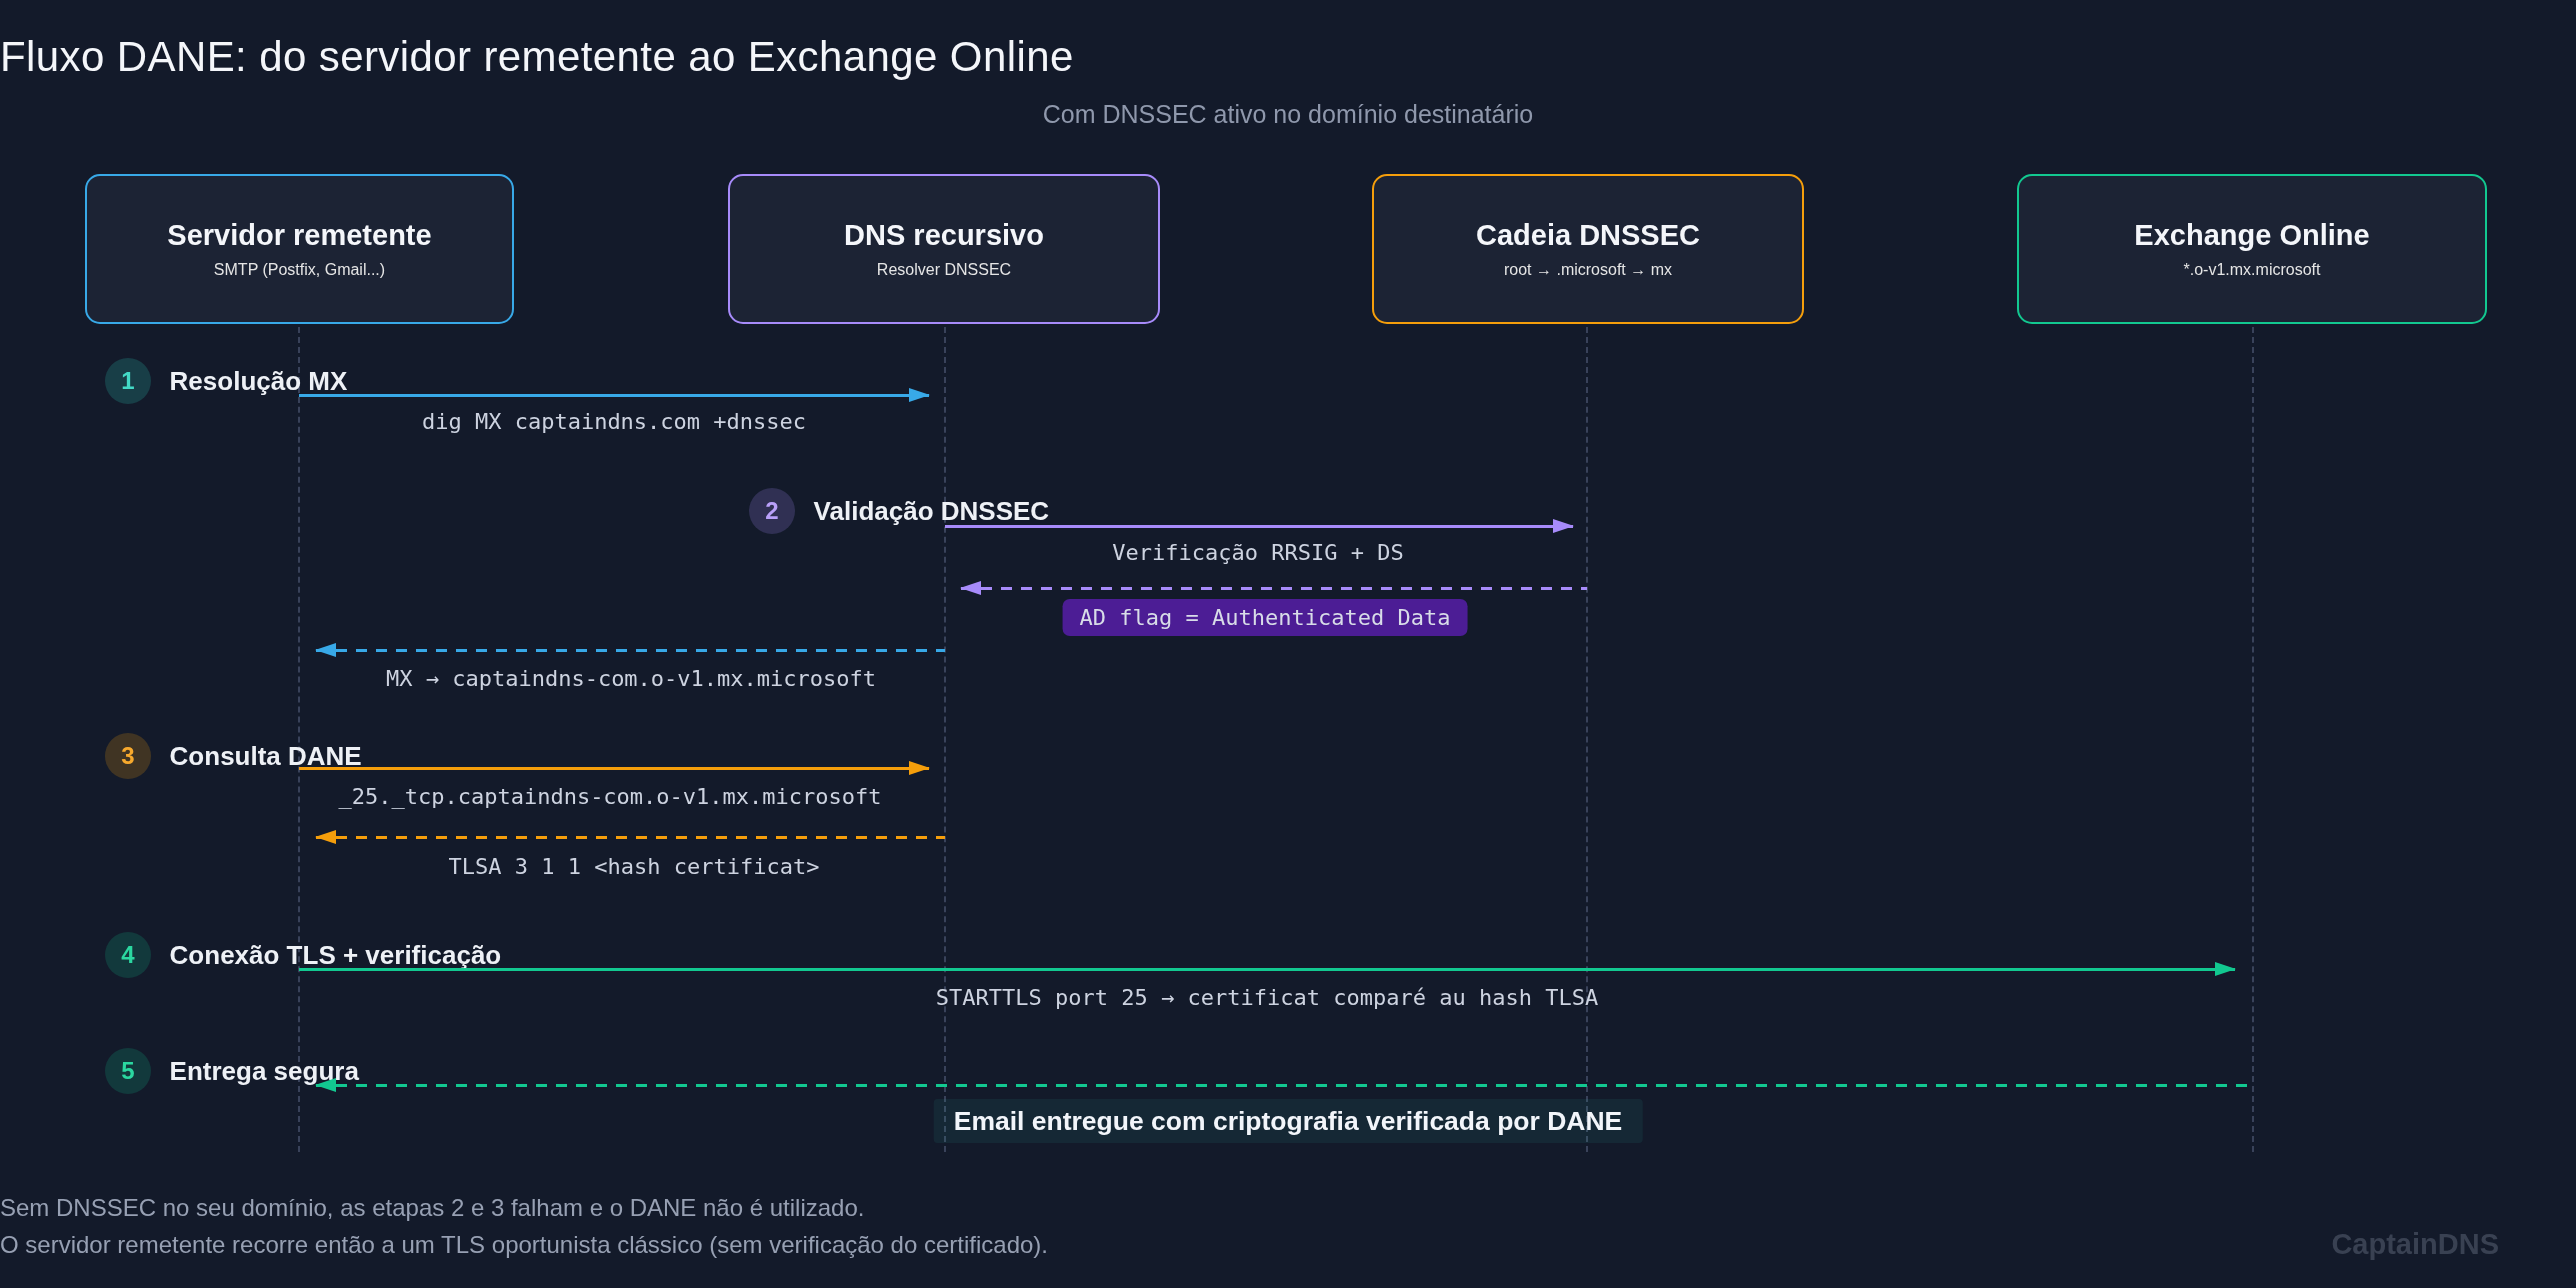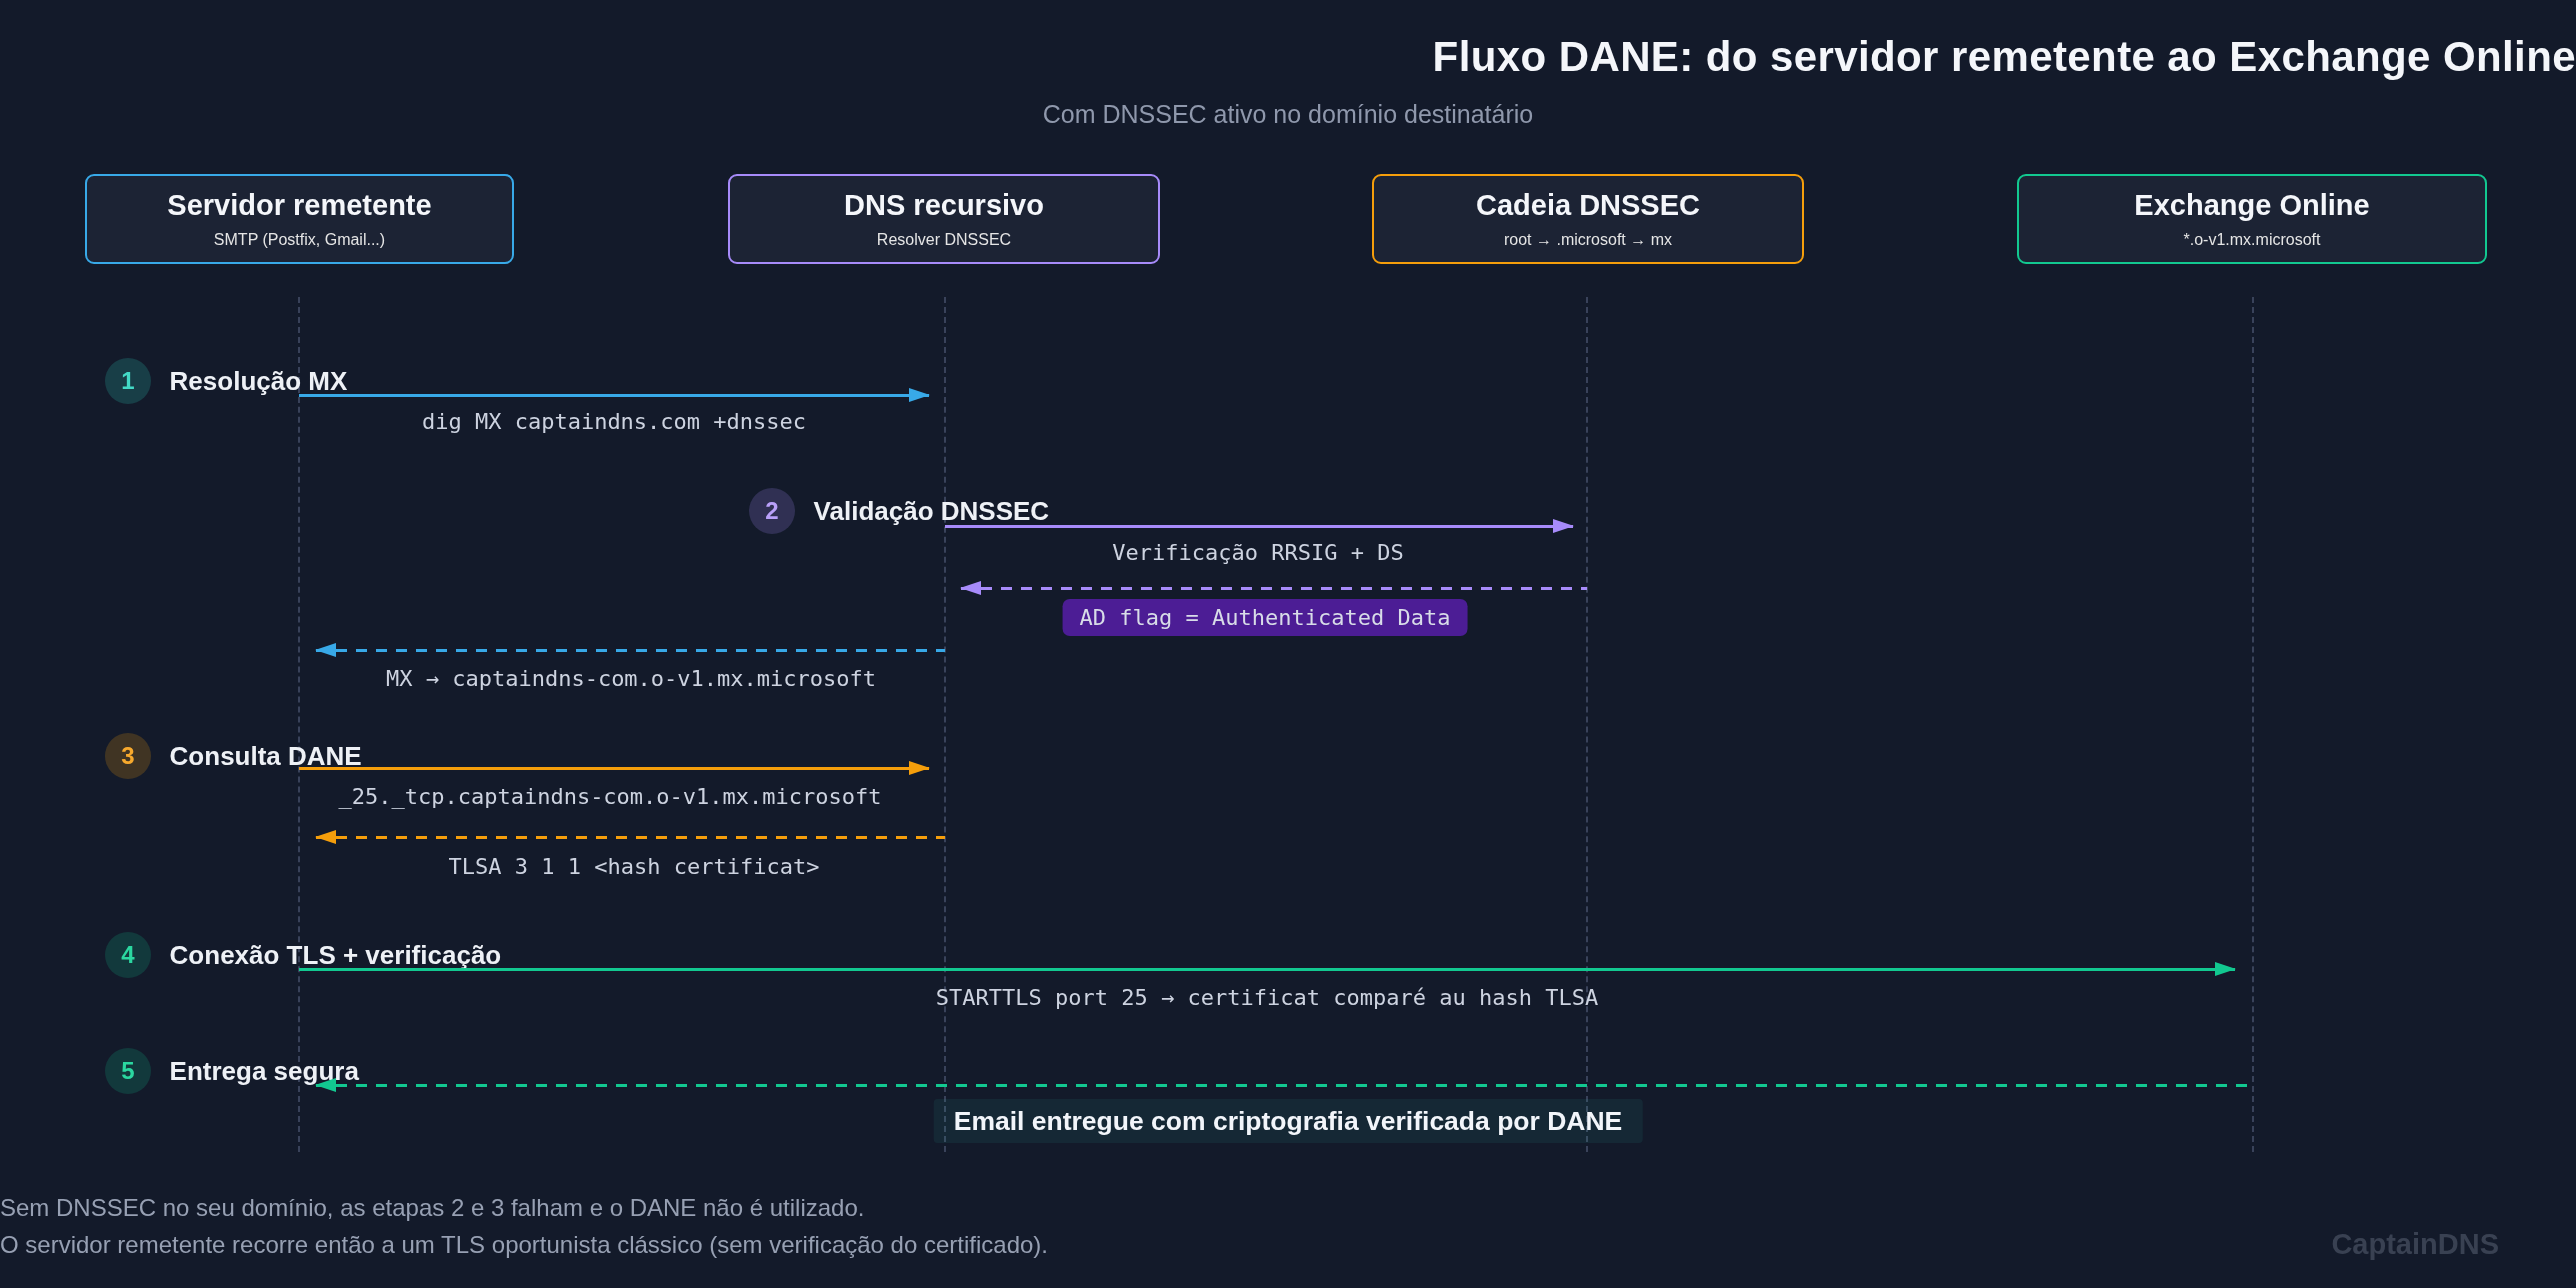--- a/index.html
+++ b/index.html
@@ -1,23 +1,23 @@
 <!DOCTYPE html>
 <html style="font-size:11.4px"><head>
 <meta charset="utf-8">
 <style>
   *{box-sizing:border-box}
   html,body{margin:0;padding:0;background:#101626}
   .canvas{position:relative;width:2576px;height:1288px;background:#131a2a;
           font-family:"Liberation Sans",sans-serif;overflow:hidden}
-  .title{position:absolute;left:0;top:33px;width:100%;text-align:right;
-         font-size:42px;font-weight:700;color:#f4f6fa;letter-spacing:0.4px}
+  .title{position:absolute;left:0;top:33px;width:100%;text-align:left;
+         font-size:42px;font-weight:400;color:#f4f6fa;letter-spacing:0.4px}
   .subtitle{position:absolute;left:0;top:100px;width:100%;text-align:center;
             font-size:25px;color:#8f98ac}
-  .pbox{position:absolute;top:174px;height:90px;border-radius:9px;background:#1c2334;
+  .pbox{position:absolute;top:174px;height:150px;border-radius:15px;background:#1c2334;
         border:2.9px solid #555;display:flex;flex-direction:column;align-items:center;
         justify-content:center;gap:8.6px}
   .pname{font-size:29px;font-weight:700;color:#f4f6fa}
   .pdetail{font-size:16px;color:#e5e5e5}
   .lifeline{position:absolute;top:297px;height:855px;width:0;border-left:2.1px dashed #39425a}
   .step{position:absolute;display:flex;align-items:center;gap:18.6px}
   .badge{width:46px;height:46px;border-radius:50%;display:flex;align-items:center;
          justify-content:center;font-size:24px;font-weight:700;flex:0 0 46px}
   .steplabel{font-size:26px;font-weight:700;color:#eef1f6;white-space:nowrap}
   .msg{position:absolute;height:2.9px}

